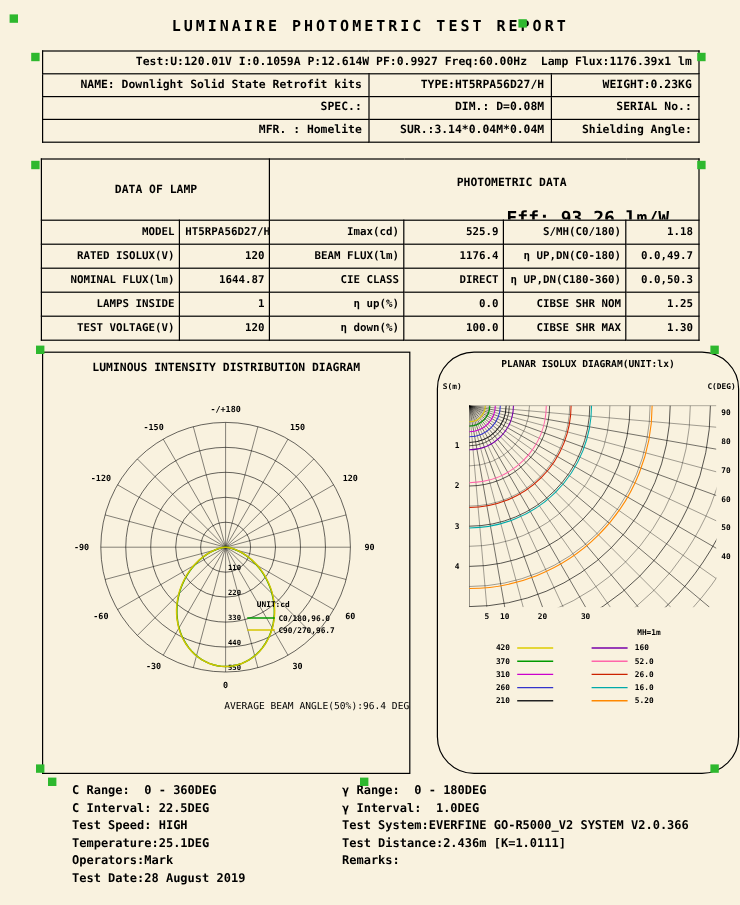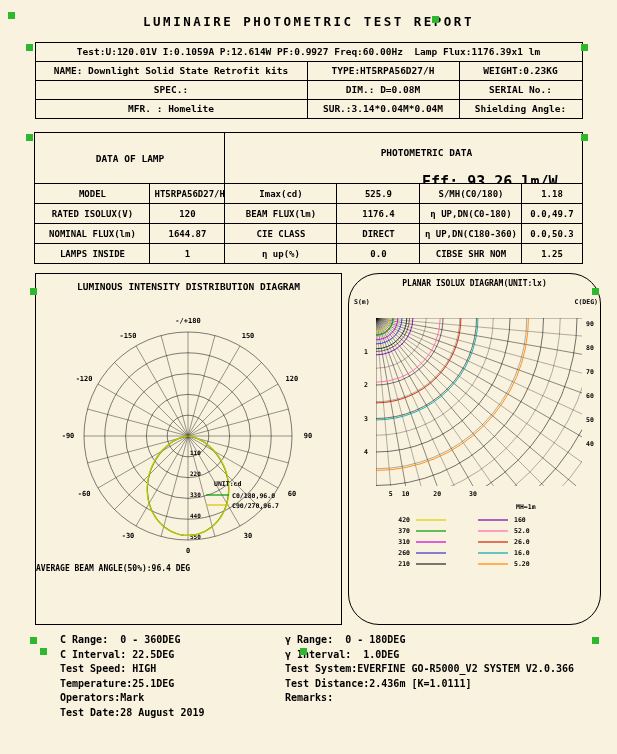--- a/index.html
+++ b/index.html
@@ -21,39 +21,39 @@
     letter-spacing:2.5px;
     white-space:pre;
   }
 
   table { border-collapse:collapse; margin:0 auto; width:547px; table-layout:fixed; }
   td, th {
     border:1px solid #000;
     font-size:9.5px;
     font-weight:bold;
     padding:3px 5px;
-    text-align:center;
+    text-align:right;
     white-space:pre;
     overflow:hidden;
   }
   .t1 { margin-top:13px; }
   .t1 td { height:19px; line-height:12px; }
   .t2 { margin-top:13px; }
   .t2 th { height:21px; text-align:center; font-size:9.5px; }
   .t2 td { height:20px; font-size:9px; padding:2px 4px; line-height:14px; }
   .ph { position:relative; }
   .ph .eff { position:absolute; right:24px; top:4px; font-size:15px;margin-top:36px; }
 
-  .charts { display:flex; margin:9px 16px 0 35px; gap:6px; }
+  .charts { display:flex; margin:9px 16px 0 35px; gap:22px; }
   .chart-box { border:1px solid #000; height:352px; position:relative; }
   .chart-box.left { width:307px; }
   .chart-box.right { width:253px;border-radius:31px; }
   .chart-title { text-align:center; font-size:9.5px; font-weight:bold; padding-top:7px; height:22px; white-space:pre; }
   .chart-title.small { font-size:8px; height:18px; padding-top:5px; }
-  .chart-caption { text-align:left; font-size:8px; font-weight:bold; white-space:pre; }
+  .chart-caption { text-align:right; font-size:8px; font-weight:normal; white-space:pre; }
   svg { display:block; margin:0 auto; }
   svg text { font-family:"DejaVu Sans Mono","Liberation Mono",monospace; font-weight:bold; fill:#000; }
 
   .footer { display:flex; margin-top:8px; padding-left:60px; }
   .fcol.left { width:225px; }
   .fcol.right { flex:1; }
   .fline { font-size:10px; font-weight:bold; line-height:14.5px; white-space:pre; }
 </style>
 </head>
 <body style="background: rgb(249, 242, 223);">
@@ -144,20 +144,28 @@
         <td>η UP,DN(C180-360)</td>
         <td>0.0,50.3</td>
       </tr>
       <tr>
         <td>LAMPS INSIDE</td>
         <td>1</td>
         <td>η up(%)</td>
         <td>0.0</td>
         <td>CIBSE SHR NOM</td>
         <td>1.25</td>
+      </tr>
+      <tr>
+        <td>TEST VOLTAGE(V)</td>
+        <td>120</td>
+        <td>η down(%)</td>
+        <td>100.0</td>
+        <td>CIBSE SHR MAX</td>
+        <td>1.30</td>
       </tr>
     </tbody>
 </table>
 
 <div class="charts">
   <div class="chart-box left">
     <div class="chart-title">LUMINOUS INTENSITY DISTRIBUTION DIAGRAM</div>
     <svg id="polar-svg" width="305" height="268">
         <g stroke="#000" fill="none">
           <line x1="152" y1="140" x2="152" y2="244" stroke-width="0.4"></line>

